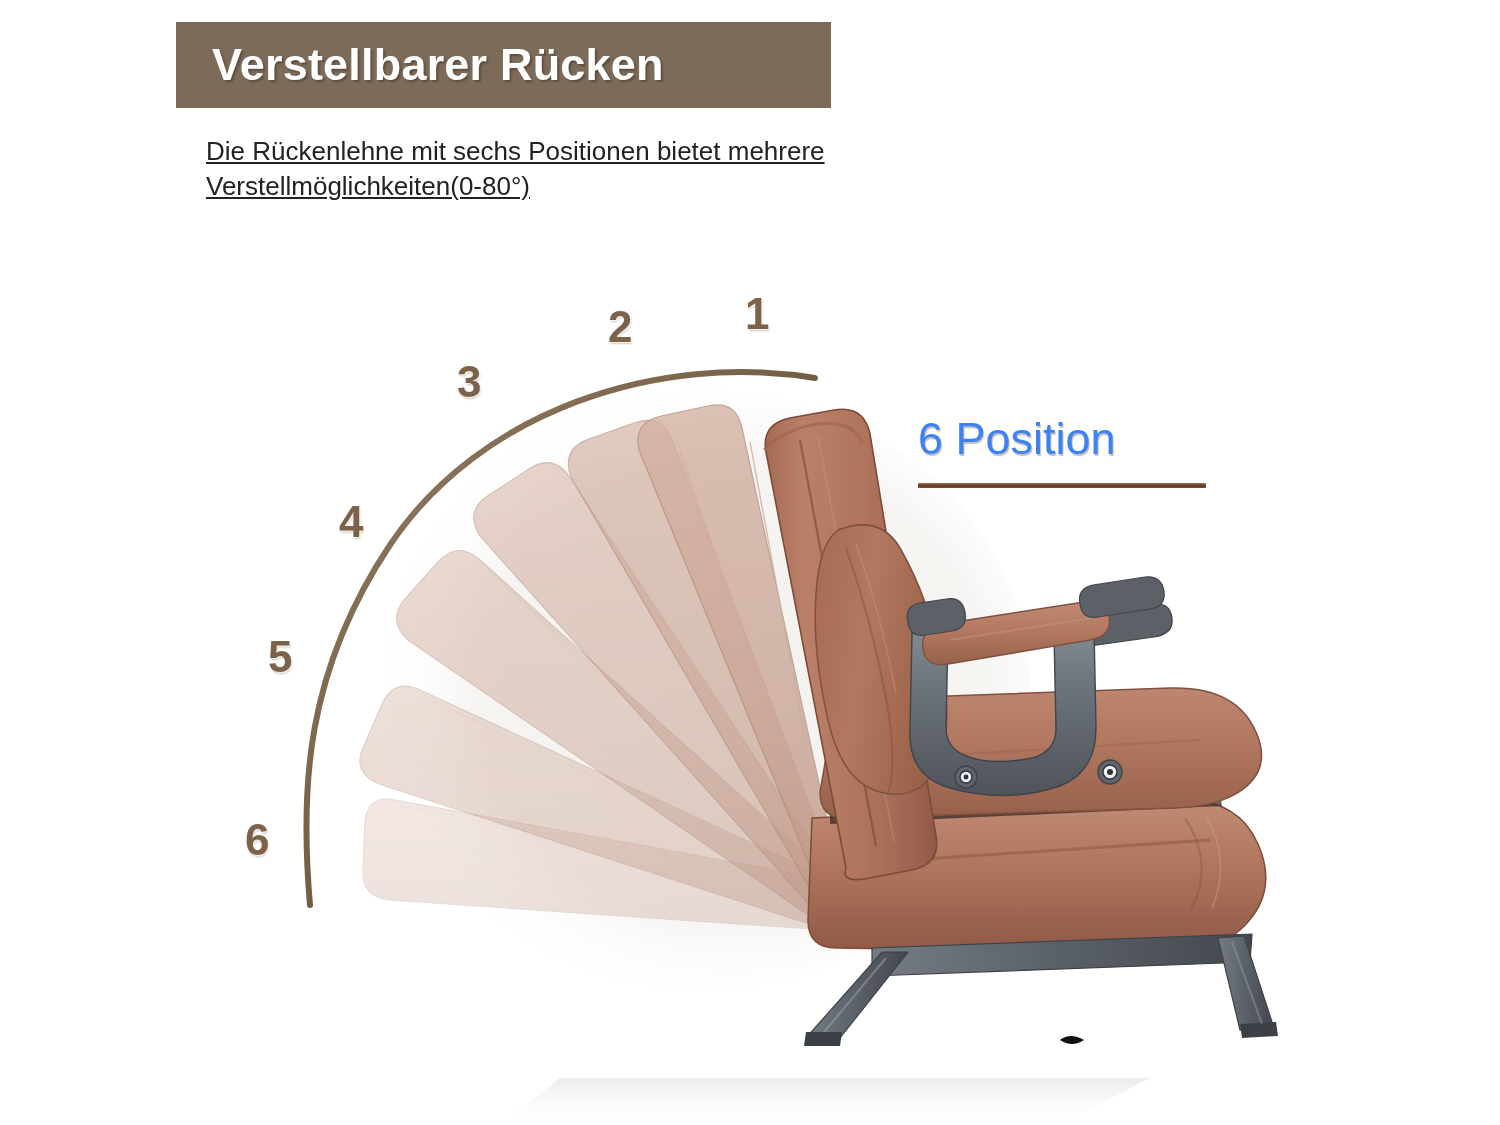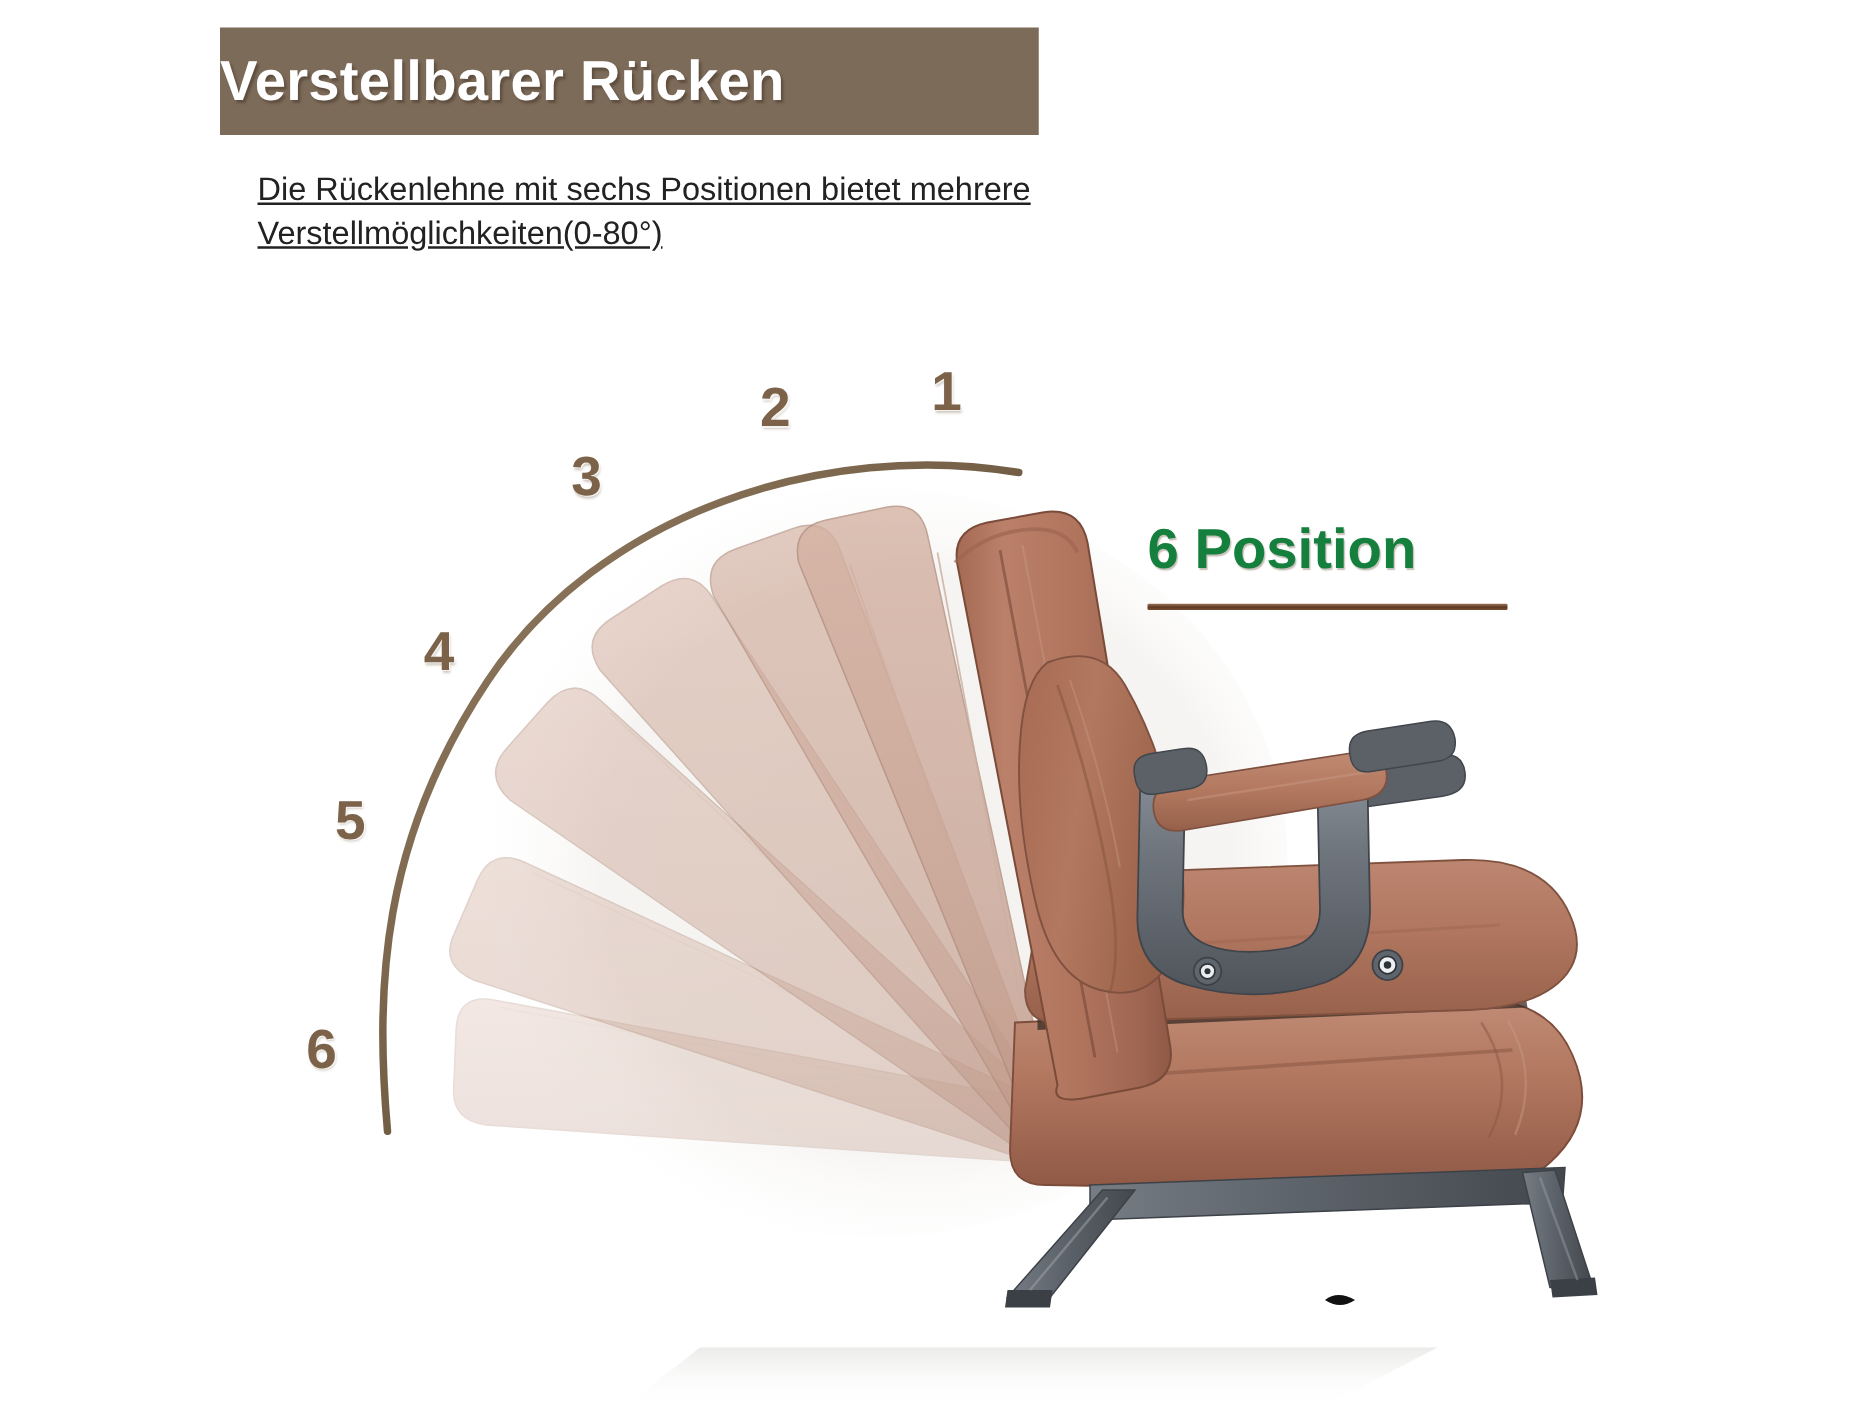--- a/index.html
+++ b/index.html
@@ -22,20 +22,21 @@
   #title-banner {
     position: absolute;
     left: 176px;
     top: 22px;
     width: 655px;
     height: 86px;
     background: #7d6b5a;
     display: flex;
     align-items: center;
     box-sizing: border-box;
+    padding-left: 36px;
   }
   #title-banner .title-text {
     color: #ffffff;
     font-size: 45px;
     font-weight: bold;
     letter-spacing: 0.2px;
     text-shadow: 2px 2px 2px rgba(60,45,30,0.45);
     white-space: nowrap;
   }
   #subtitle {
@@ -52,22 +53,22 @@
 
   
   #position-caption {
     position: absolute;
     left: 918px;
     top: 410px;
     width: 300px;
   }
   #position-caption .caption-text {
     font-size: 45px;
-    font-weight: bold;
-    color: #15803d;
+    font-weight: normal;
+    color: #3b82f6;
     text-shadow: 1px 2px 1px rgba(90,70,50,0.35);
     white-space: nowrap;
     line-height: 58px;
   }
   #position-underline {
     position: absolute;
     left: 918px;
     top: 483px;
     width: 288px;
     height: 5px;

